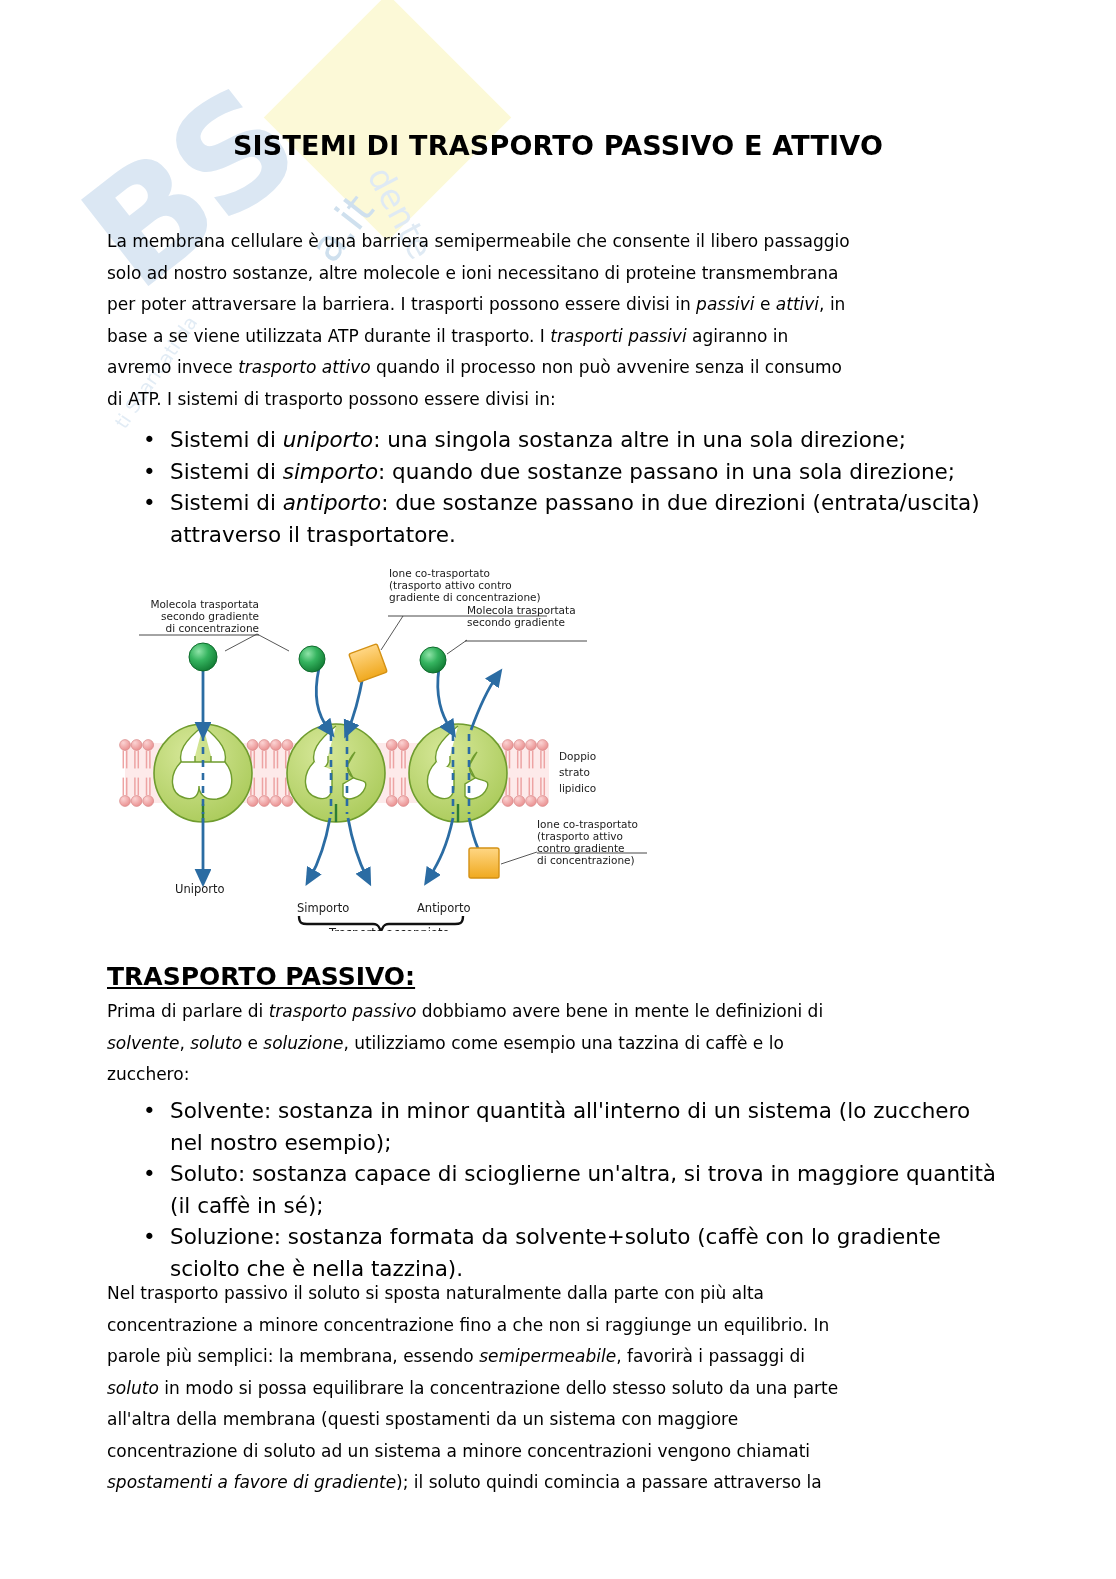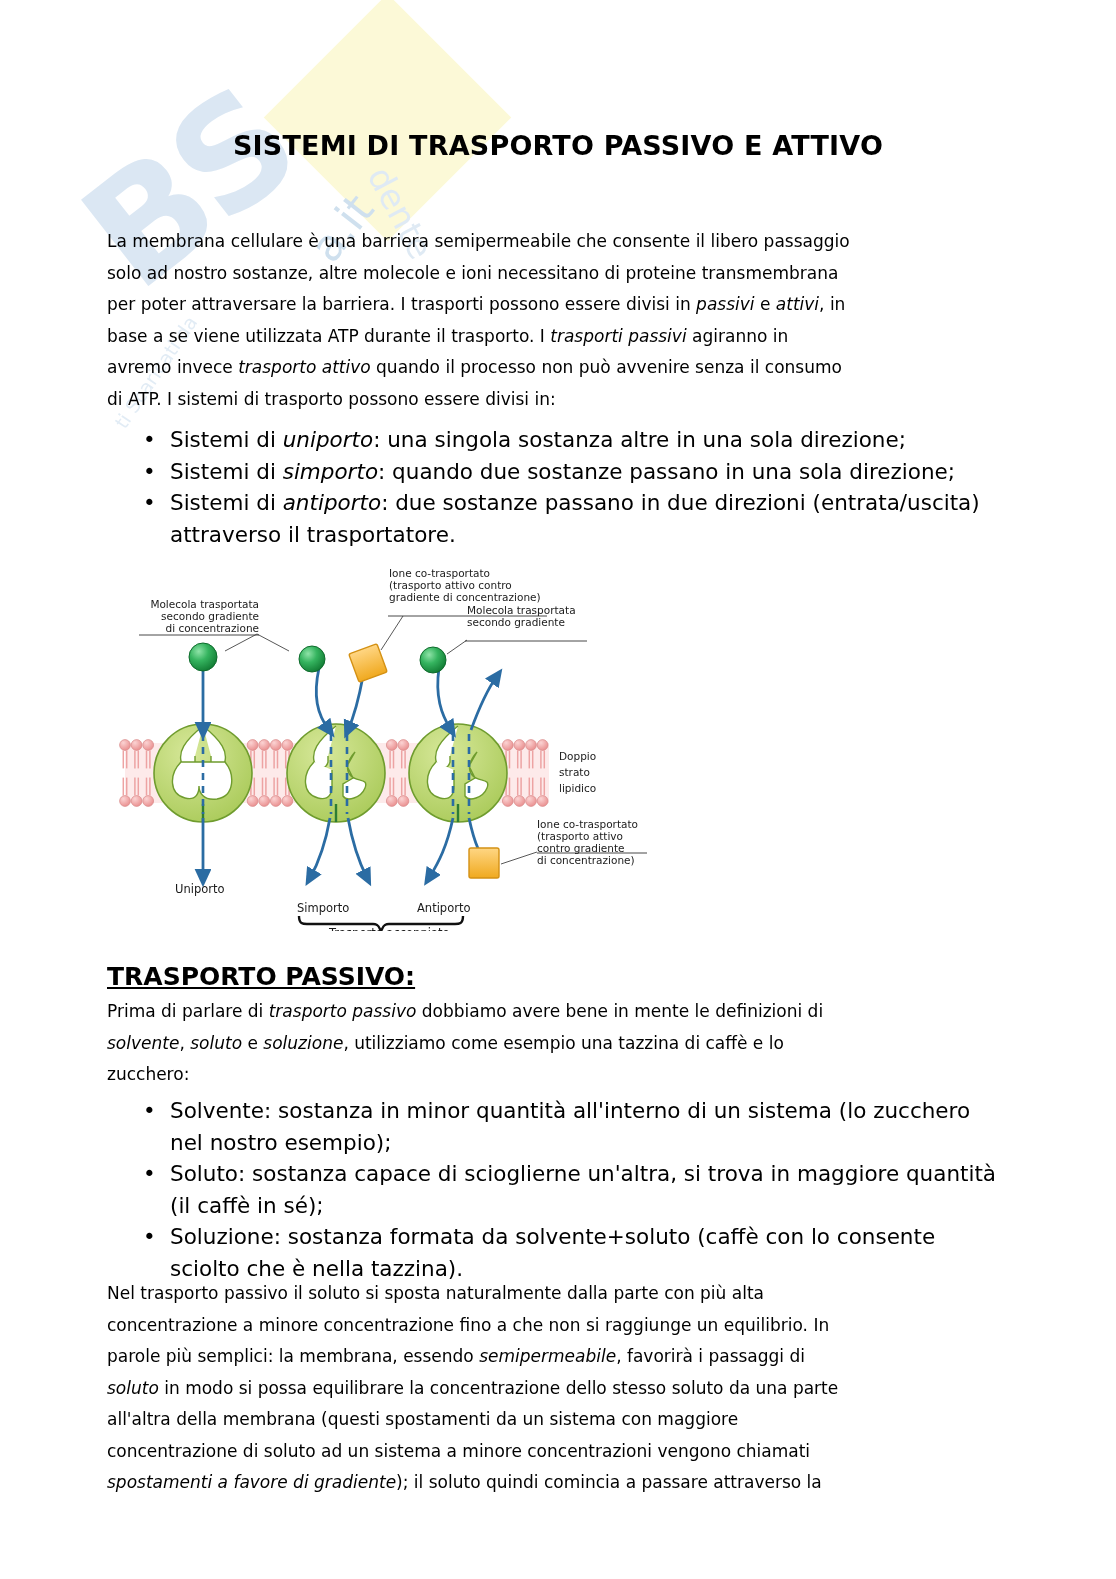--- a/index.html
+++ b/index.html
@@ -415,21 +415,21 @@
       <div class="bullet-row">
         <span class="bullet-dot">•</span>
         <span><span>Solvente</span><span>: sostanza in minor quantità all'interno di un sistema (lo zucchero nel nostro esempio);</span></span>
       </div>
       <div class="bullet-row">
         <span class="bullet-dot">•</span>
         <span><span>Soluto</span><span>: sostanza capace di scioglierne un'altra, si trova in maggiore quantità (il caffè in sé);</span></span>
       </div>
       <div class="bullet-row">
         <span class="bullet-dot">•</span>
-        <span><span>Soluzione</span><span>: sostanza formata da solvente+soluto (caffè con lo consente sciolto che è nella tazzina).</span></span>
+        <span><span>Soluzione</span><span>: sostanza formata da solvente+soluto (caffè con lo gradiente sciolto che è nella tazzina).</span></span>
       </div>
     </div>
 
     <div class="para" style="top:1278px;">
       <div>Nel trasporto passivo il soluto si sposta naturalmente dalla parte con più alta</div>
       <div>concentrazione a minore concentrazione fino a che non si raggiunge un equilibrio. In</div>
       <div>parole più semplici: la membrana, essendo <i>semipermeabile</i>, favorirà i passaggi di</div>
       <div><i>soluto</i> in modo si possa equilibrare la concentrazione dello stesso soluto da una parte</div>
       <div>all'altra della membrana (questi spostamenti da un sistema con maggiore</div>
       <div>concentrazione di soluto ad un sistema a minore concentrazioni vengono chiamati</div>

